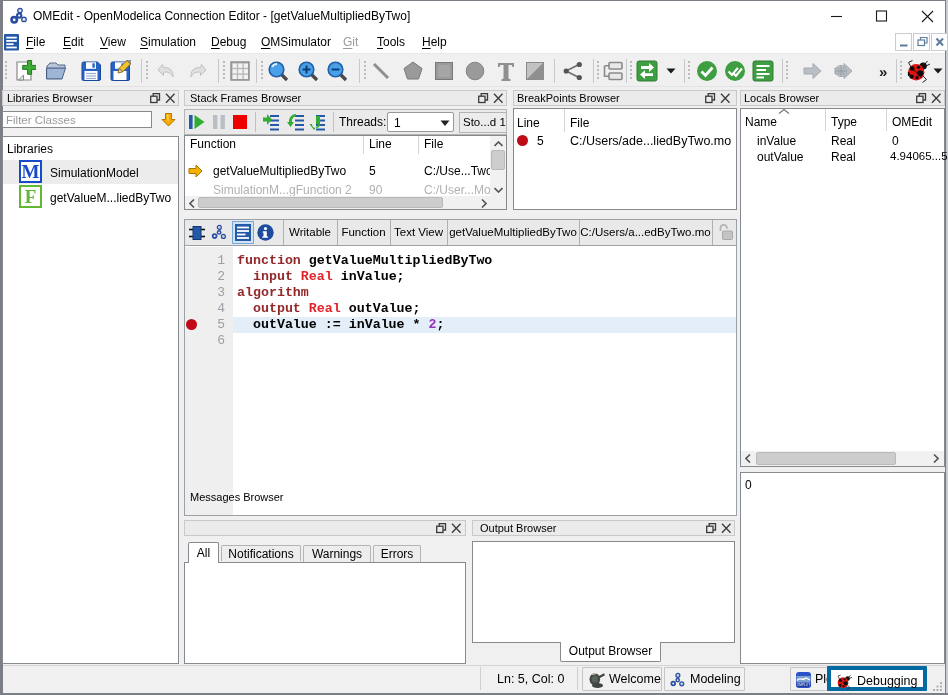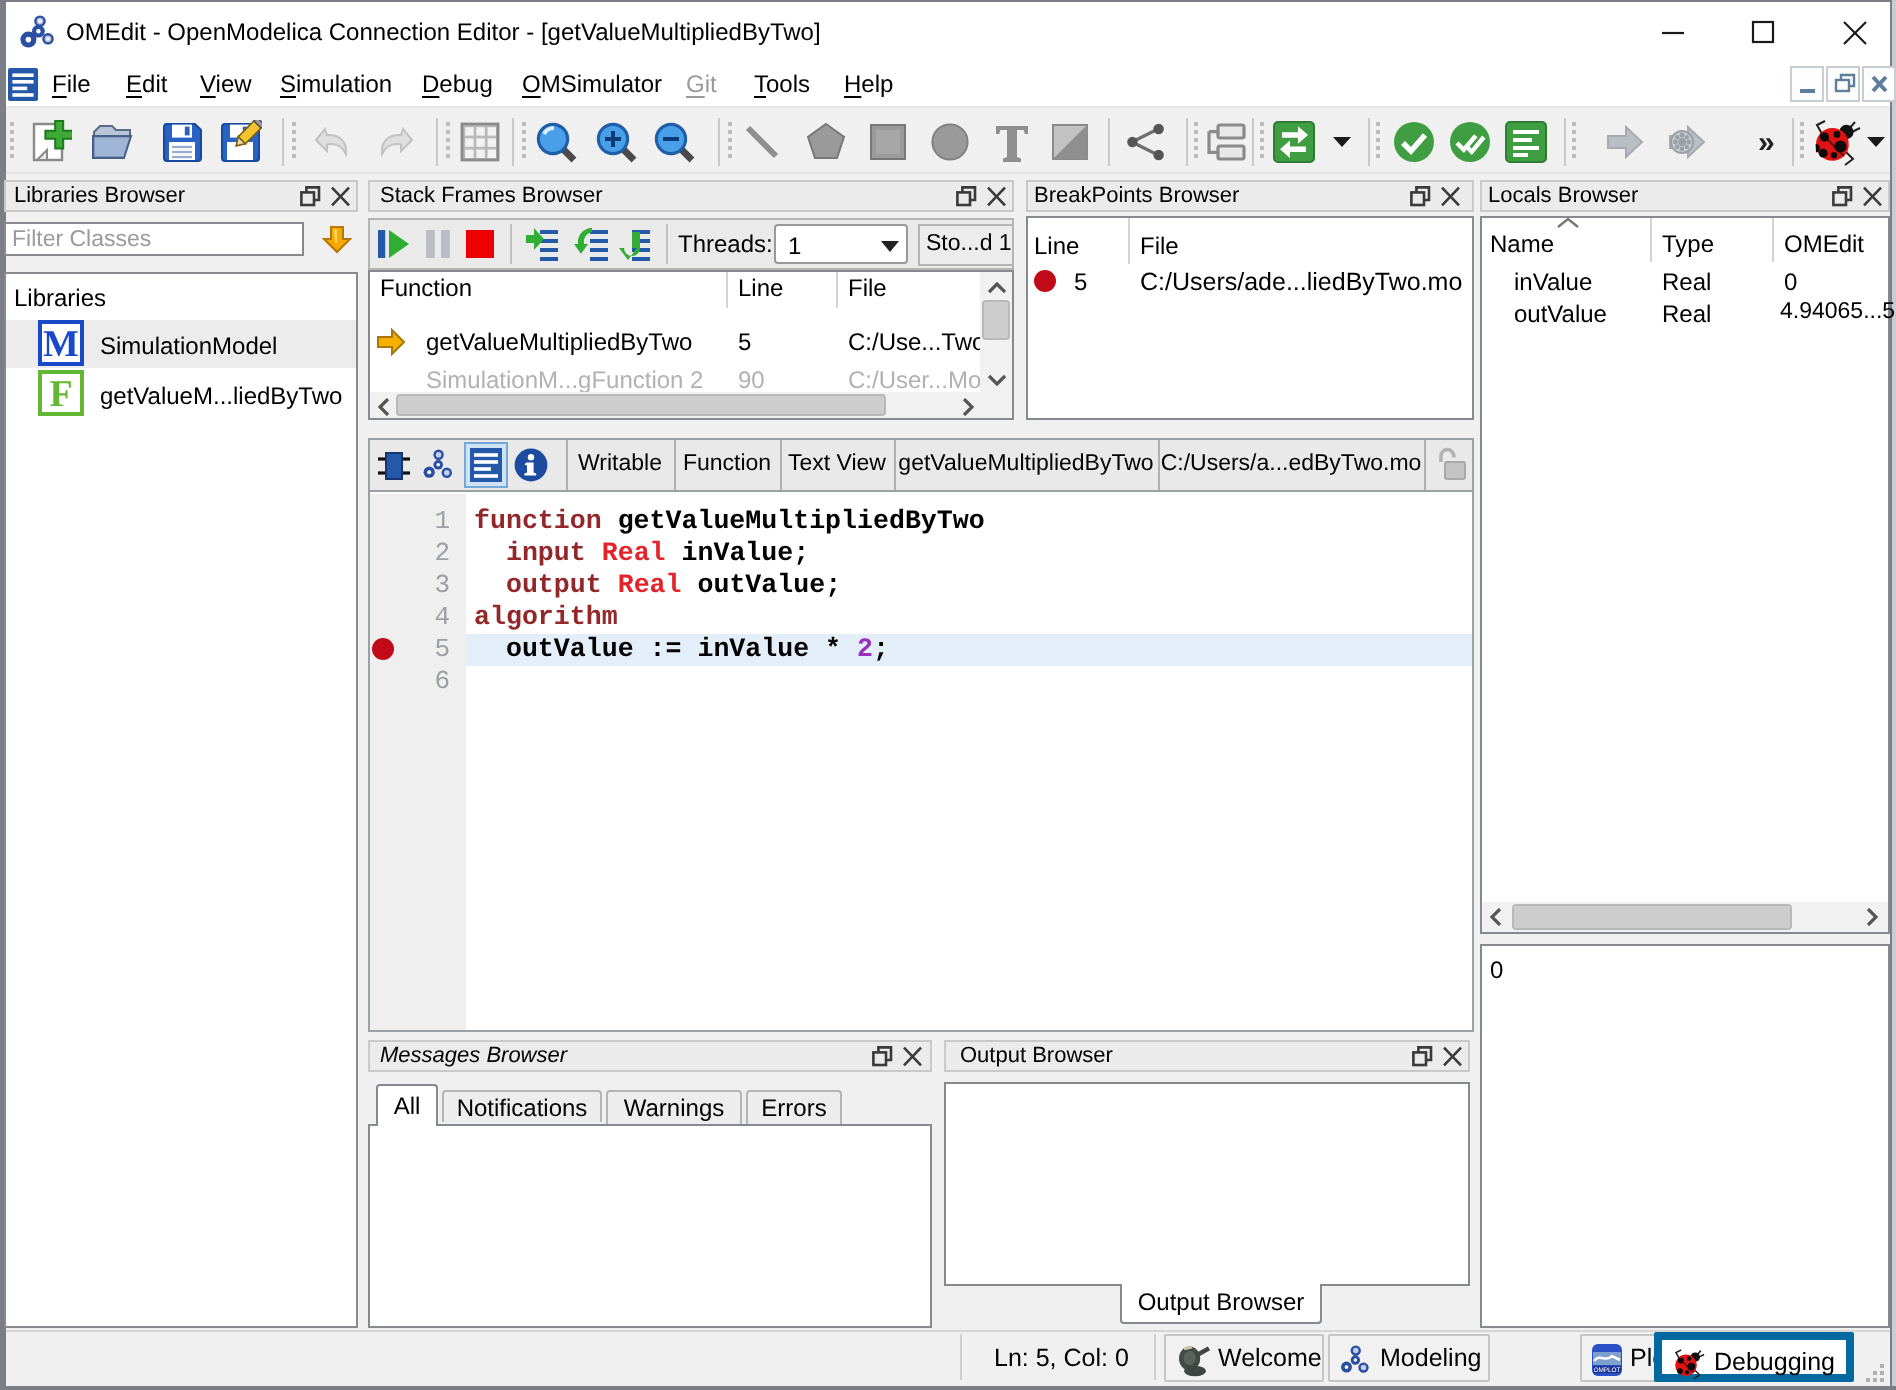--- a/index.html
+++ b/index.html
@@ -582,29 +582,29 @@
     <div class="abs" style="left:184px;top:246px;width:553px;height:270px;background:#fff;border:1px solid #9aa0a6;border-top:none;"></div>
     <div class="abs" style="left:185px;top:247px;width:48px;height:268px;background:#efefef;"></div>
 
     <div class="abs" style="left:233px;top:317px;width:503px;height:16px;background:#e4eef9;"></div>
 
     <div class="abs" style="left:186px;top:319px;width:11px;height:11px;border-radius:50%;background:#c00a18;"></div>
     <div id="gutter" class="mono" style="position:absolute;left:185px;top:253px;width:40px;font-size:13px;line-height:16px;color:#9ba0a5;text-align:right;">1<br>2<br>3<br>4<br>5<br>6</div>
     <div id="code" class="mono" style="position:absolute;left:237px;top:253px;font-size:13.3px;line-height:16px;font-weight:bold;">
         <div class="cl"><span style="color:#93282a;">function</span> getValueMultipliedByTwo</div>
         <div class="cl">  <span style="color:#93282a;">input</span> <span style="color:#e3242b;">Real</span> inValue;</div>
+        <div class="cl"><span style="color:#93282a;">algorithm</span></div>
         <div class="cl">  <span style="color:#93282a;">output</span> <span style="color:#e3242b;">Real</span> outValue;</div>
-        <div class="cl"><span style="color:#93282a;">algorithm</span></div>
         <div class="cl">  outValue := inValue * <span style="color:#9a2fbe;">2</span>;</div>
       </div>
   </div>
 
   <div id="messages">
     <div class="hdrstrip" style="left:184px;top:519.5px;width:282px;"></div>
-    <div class="dockhdr" style="left:190px;top:520px;font-style:italic;">Messages Browser</div>
+    <div class="dockhdr" style="left:190px;top:489px;">Messages Browser</div>
     <svg class="abs" style="left:435.5px;top:523px;" width="25" height="11" viewBox="0 0 25 11">
       <g stroke="#3a3a3a" stroke-width="1.3" fill="none">
         <rect x="0.7" y="3.2" width="6.3" height="6.3"></rect>
         <path d="M3.2 3.2 v-2.5 h6.3 v6.3 h-2.3"></path>
         <line x1="16" y1="0.8" x2="24.5" y2="9.7"></line>
           <line x1="24.5" y1="0.8" x2="16" y2="9.7"></line>
       </g>
     </svg>
 
     <div class="tab" style="left:188px;top:542px;width:31px;height:21px;line-height:20px;background:#fff;border:1px solid #868a8e;border-bottom:none;border-top-left-radius:2px;border-top-right-radius:2px;">All</div>

